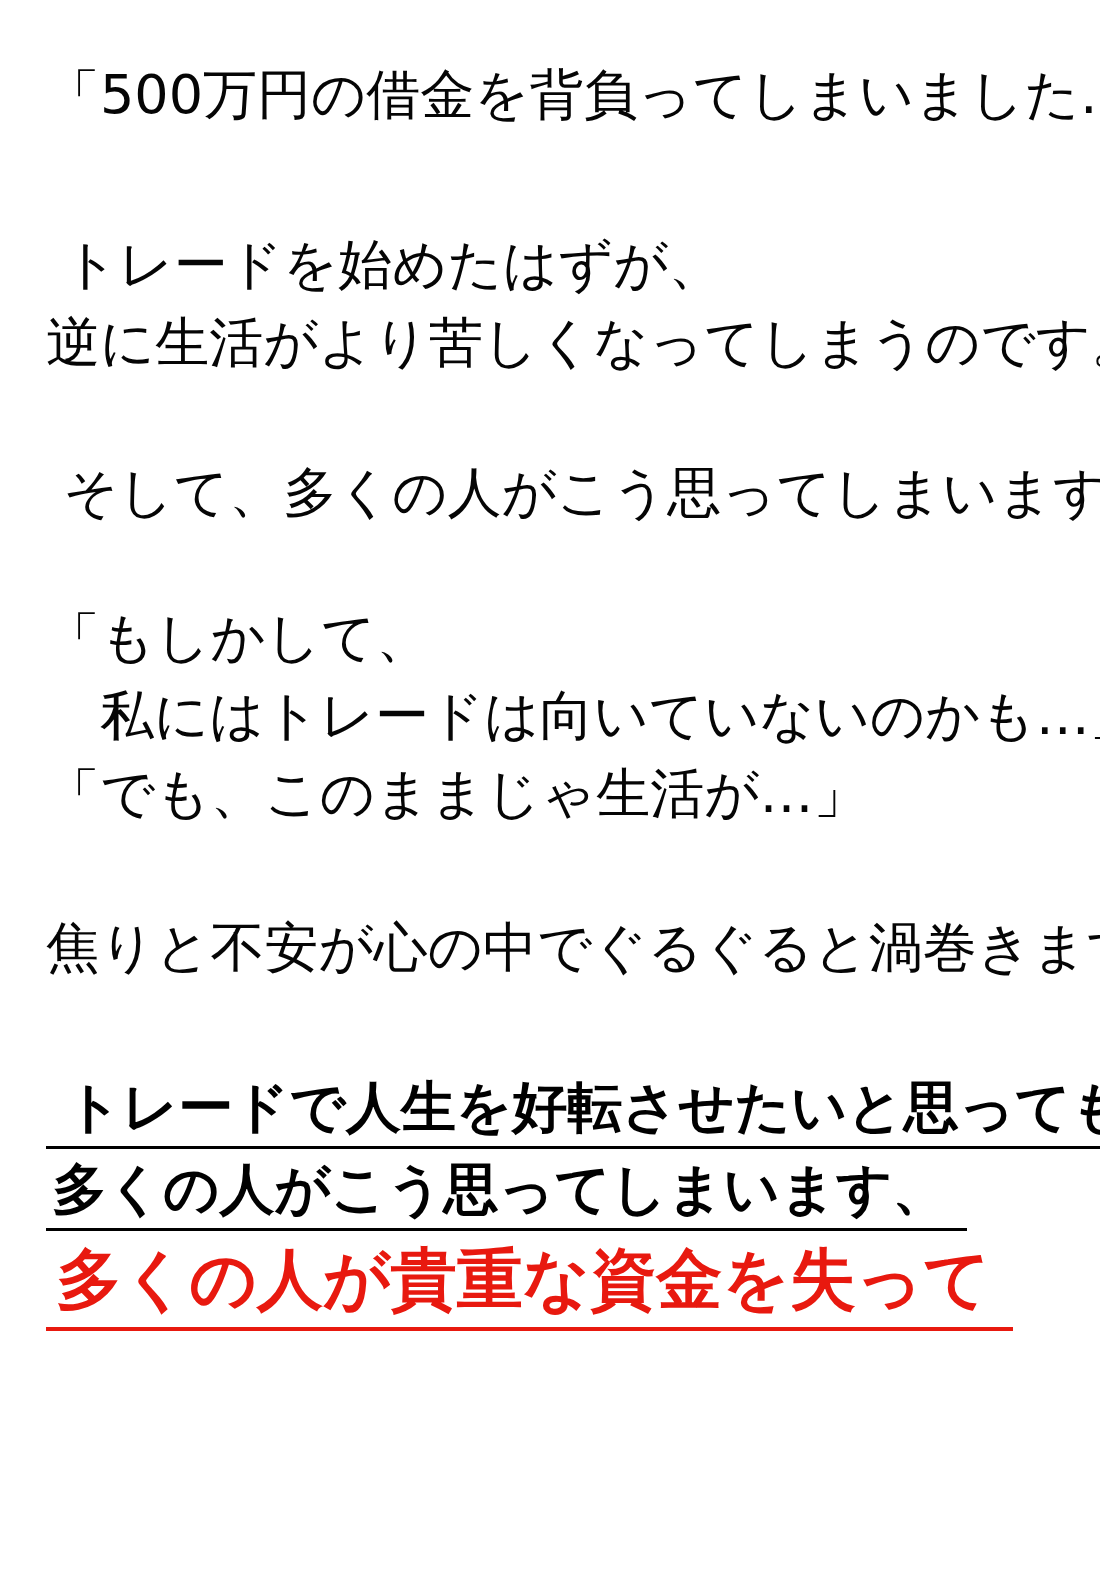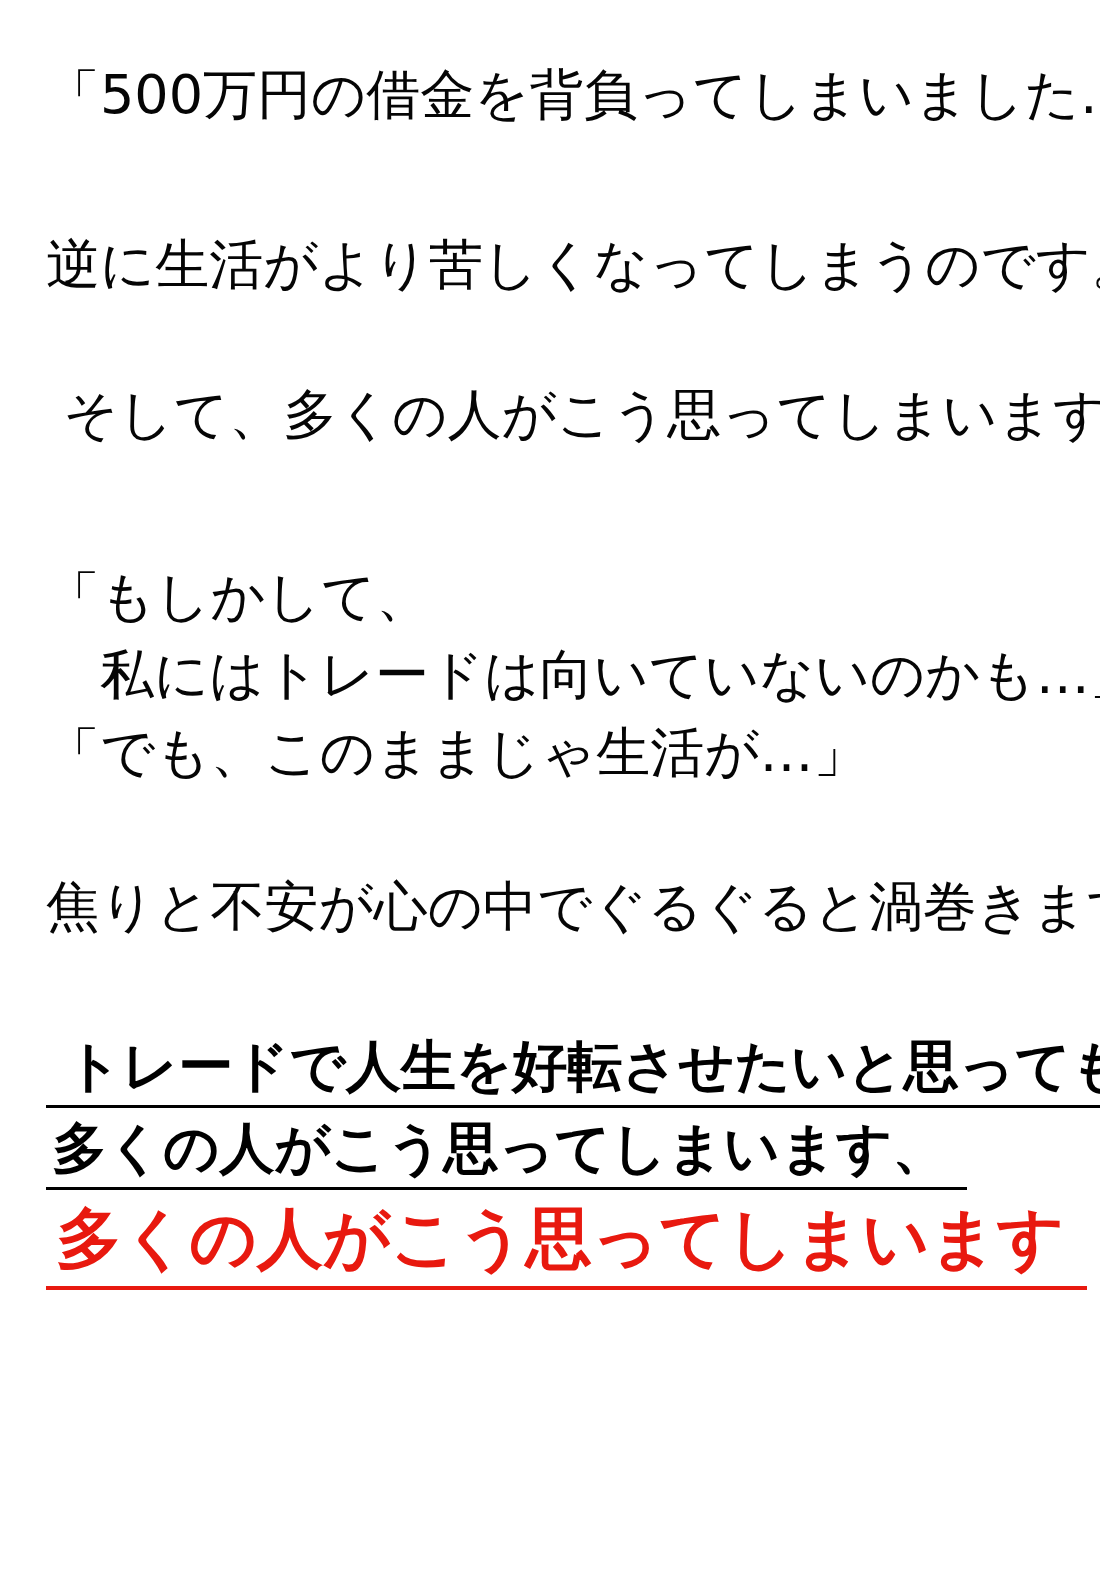--- a/index.html
+++ b/index.html
@@ -56,48 +56,49 @@
     line-height: 82px;
     color: var(--accent-red, #e8190f);
     border-bottom: 4px solid var(--accent-red, #e8190f);
     padding: 0 22px 6px 10px;
   }
 
   
   .paragraph:nth-child(1) { margin-top: 0; }
   .paragraph:nth-child(2) { margin-top: 92px; }
   .paragraph:nth-child(3) { margin-top: 72px; }
-  .paragraph:nth-child(4) { margin-top: 104px; }
+  .paragraph:nth-child(4) { margin-top: 67px; }
   .paragraph:nth-child(5) { margin-top: 76px; }
   .paragraph:nth-child(6) { margin-top: 88px; }
   .paragraph:nth-child(7) { margin-top: 8px; }
 </style>
 </head>
 <body style="background: rgb(255, 255, 255);">
 
 <div class="page">
   <div>
       <div class="paragraph hand">
         <div class="line"><span class="line-inner">「500万円の借金を背負ってしまいました…」</span></div>
       </div>
       <div class="paragraph hand">
+        <div class="line"><span class="line-inner"> トレードを始めたはずが、</span></div>
         <div class="line"><span class="line-inner">逆に生活がより苦しくなってしまうのです。</span></div>
       </div>
       <div class="paragraph hand">
         <div class="line"><span class="line-inner"> そして、多くの人がこう思ってしまいます。</span></div>
       </div>
       <div class="paragraph hand">
         <div class="line"><span class="line-inner">「もしかして、</span></div>
         <div class="line"><span class="line-inner">　私にはトレードは向いていないのかも…」</span></div>
         <div class="line"><span class="line-inner">「でも、このままじゃ生活が…」</span></div>
       </div>
       <div class="paragraph hand">
         <div class="line"><span class="line-inner">焦りと不安が心の中でぐるぐると渦巻きます。</span></div>
       </div>
       <div class="paragraph emphasis">
         <div class="line"><span class="line-inner"> トレードで人生を好転させたいと思っても、</span></div>
         <div class="line"><span class="line-inner">多くの人がこう思ってしまいます、</span></div>
       </div>
       <div class="paragraph warning">
-        <div class="line"><span class="line-inner">多くの人がこう思ってしまいます</span></div>
+        <div class="line"><span class="line-inner">多くの人が貴重な資金を失って</span></div>
       </div>
     </div>
 </div>
 
 </body></html>

